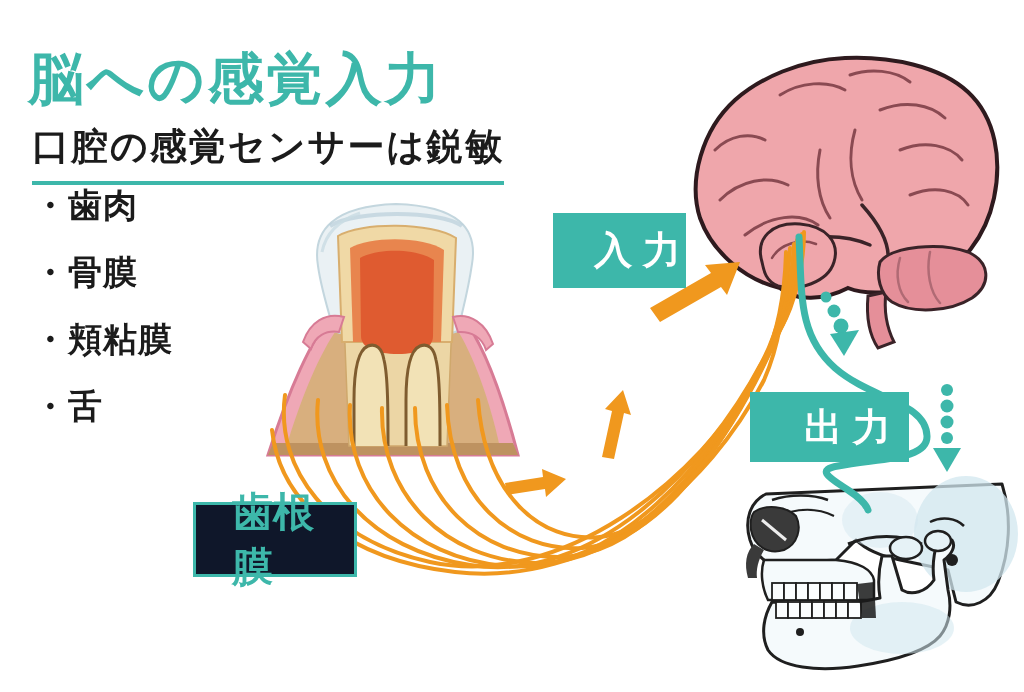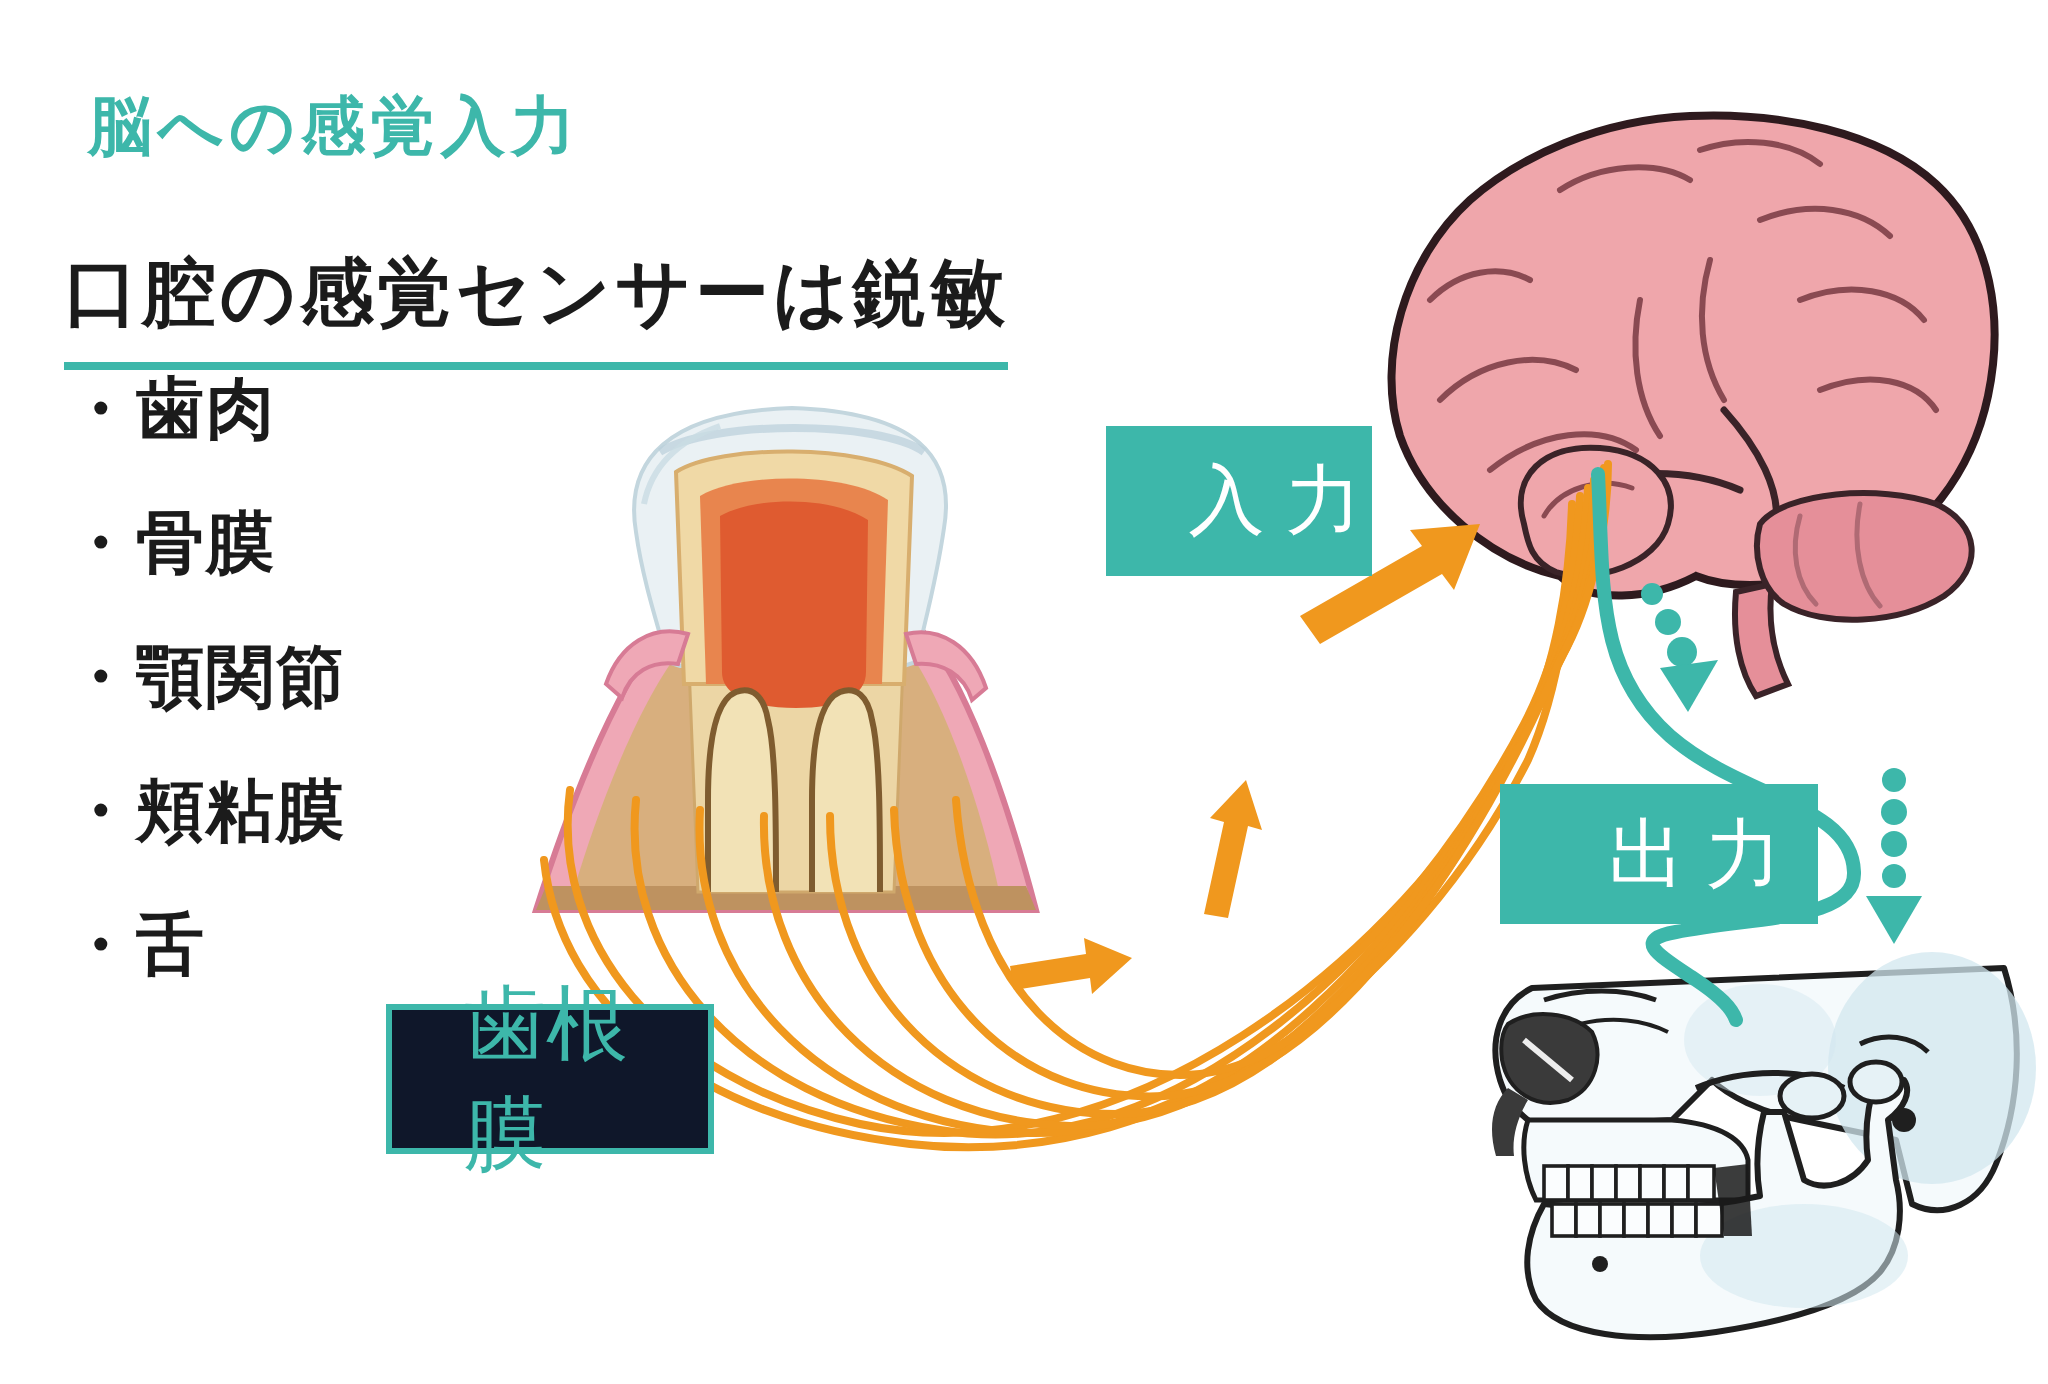--- a/index.html
+++ b/index.html
@@ -11,38 +11,38 @@
     --skull-blue:#D2E7EF;
     --ink:#241A1C;
   }
   *{box-sizing:border-box;margin:0;padding:0;}
   html,body{width:1024px;height:692px;overflow:hidden;background:#fff;}
   body{font-family:"Liberation Sans","DejaVu Sans",sans-serif;position:relative;}
   .canvas{position:absolute;inset:0;width:1024px;height:692px;background:#fff;}
   svg.illus{position:absolute;left:0;top:0;z-index:1;}
 
   .page-title{
-    position:absolute;left:44px;top:42px;z-index:3;
-    font-size:32px;font-weight:900;letter-spacing:3px;color:var(--teal);
+    position:absolute;left:28px;top:42px;z-index:3;
+    font-size:56px;font-weight:900;letter-spacing:3px;color:var(--teal);
   }
   .subtitle{
     position:absolute;left:32px;top:122px;z-index:3;
     font-size:37px;font-weight:900;letter-spacing:2px;color:var(--text-black);
     border-bottom:4px solid var(--teal);padding-bottom:9px;display:inline-block;text-align:right;
   }
   .sensor-list{
     position:absolute;left:33px;top:187px;z-index:3;list-style:none;
   }
   .sensor-list li{
     font-size:34px;font-weight:900;color:var(--text-black);
     height:37px;line-height:37px;margin-bottom:30px;letter-spacing:1px;
   }
   .tag{
     position:absolute;z-index:4;display:flex;align-items:center;justify-content:center;
-    font-weight:400;
+    font-weight:700;
     padding-left:36px;
   }
   .tag-filled{background:var(--teal);color:#fff;}
   .tag-outline{background:#0f172a;color:var(--teal);border:3px solid var(--teal);}
   .tag-input{left:553px;top:213px;width:133px;height:75px;font-size:38px;}
   .tag-output{left:750px;top:392px;width:159px;height:70px;font-size:38px;}
   .tag-shikon{left:193px;top:502px;width:164px;height:75px;font-size:41px;}
   .tag-soshaku{left:583px;top:589px;width:164px;height:76px;font-size:41px;}
 
   
@@ -185,21 +185,20 @@
       <polygon points="933,448 961,448 947,472"></polygon>
     </g>
   </svg>
 
   <h1 class="page-title">脳への感覚入力</h1>
   <h2 class="subtitle">口腔の感覚センサーは鋭敏</h2>
 
   <ul class="sensor-list">
     <li>・歯肉</li>
     <li>・骨膜</li>
-    <li>・顎関節</li>
     <li>・頬粘膜</li>
     <li>・舌</li>
   </ul>
 
   <div class="tag tag-filled tag-input">入 力</div>
   <div class="tag tag-filled tag-output">出 力</div>
   <div class="tag tag-outline tag-shikon">歯根膜</div>
 </div>
 
 </body></html>

